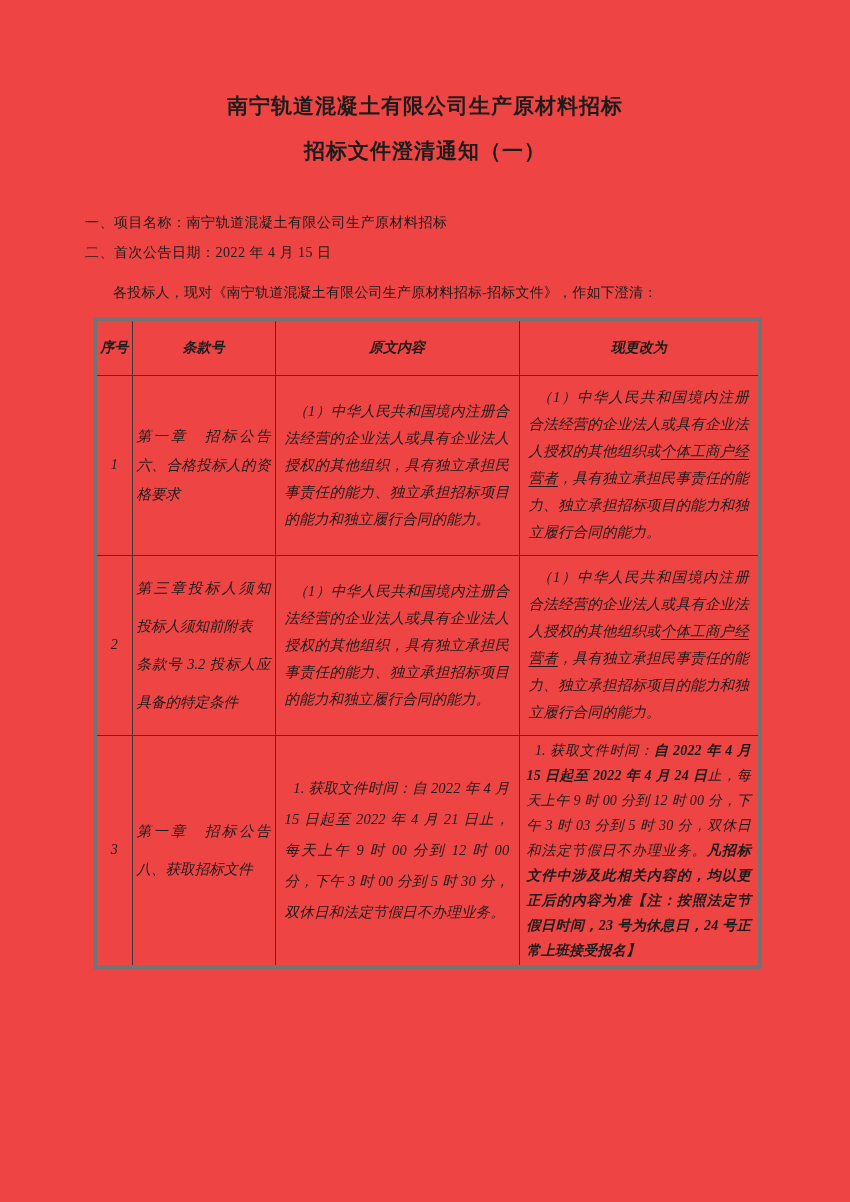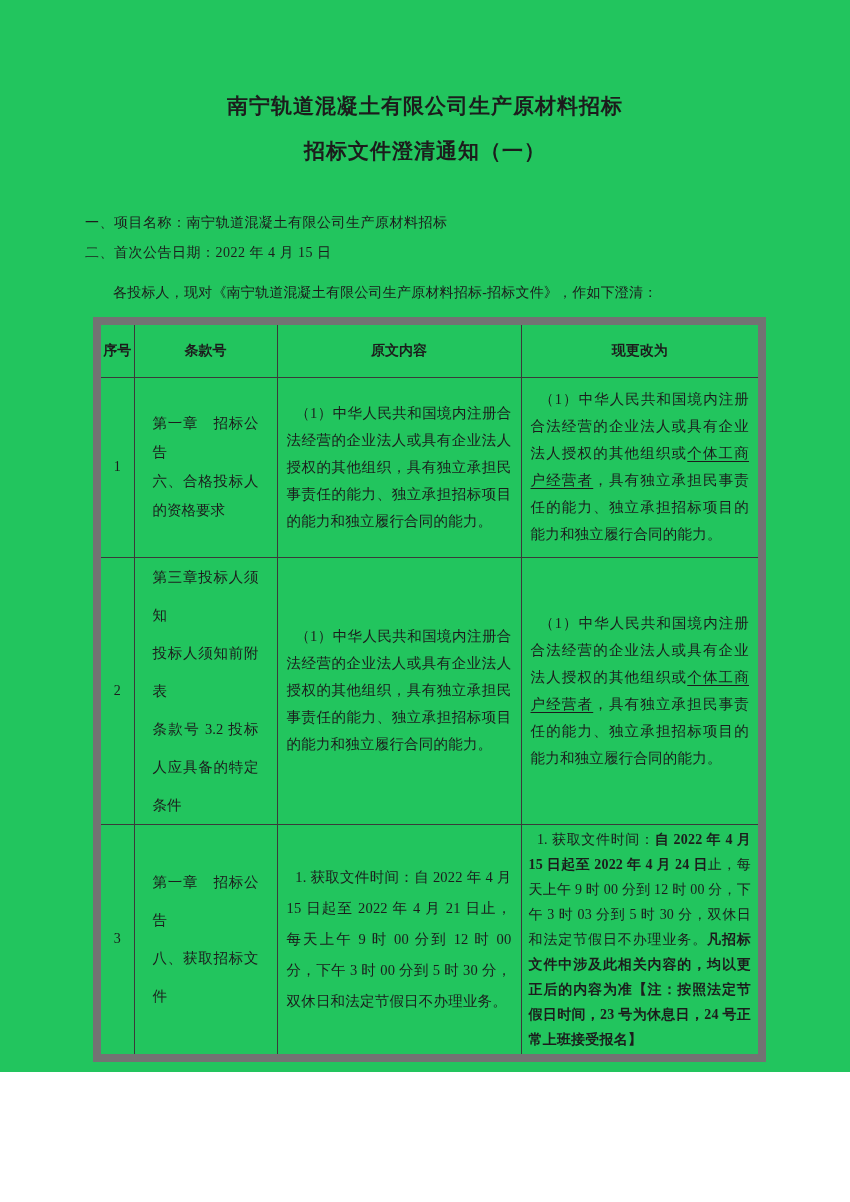--- a/index.html
+++ b/index.html
@@ -10,23 +10,23 @@
   body {
     width: 850px;
     height: 1202px;
     font-family: "Liberation Serif", "DejaVu Serif", serif;
     color: #1c1c1c;
     -webkit-font-smoothing: antialiased;
   }
   .page {
     position: relative;
     width: 850px;
-    height: 1072px;
+    height: 1202px;
     overflow: hidden;
-    background: #22c55e;
+    background: #ef4444;
   }
   .title-block {
     padding-top: 84px;
     text-align: center;
     font-size: 21px;
     font-weight: 700;
     line-height: 45px;
     letter-spacing: 1px;
   }
   .meta-list {
@@ -42,21 +42,22 @@
     text-indent: 2em;
     font-size: 14px;
     line-height: 22px;
     letter-spacing: 0.2px;
   }
   .clar-table {
     margin: 13px 16px 0 93px;
     border-collapse: collapse;
     table-layout: fixed;
     width: 665px;
-    border: 8px solid #737373;
+    border: 4px solid #737373;
+    font-style: italic;
   }
   .clar-table th, .clar-table td {
     border: 1px solid #3a3a3a;
     vertical-align: middle;
     padding: 0;
     overflow: hidden;
   }
   .clar-table thead tr { height: 56px; }
   .clar-table tbody tr.r1 { height: 180px; }
   .clar-table tbody tr.r2 { height: 180px; }
@@ -65,21 +66,21 @@
     font-size: 14px;
     font-weight: 700;
     text-align: center;
     line-height: 19px;
   }
   td.no {
     text-align: center;
     font-size: 14px;
   }
   td.clause {
-    padding: 0 18px;
+    padding: 0 4px;
     font-size: 14.5px;
   }
   td.clause .line {
     text-align: justify;
     text-align-last: auto;
   }
   td.clause .line:first-child {
     text-align-last: justify;
   }
   tr.r1 td.clause .line { line-height: 29px; }

